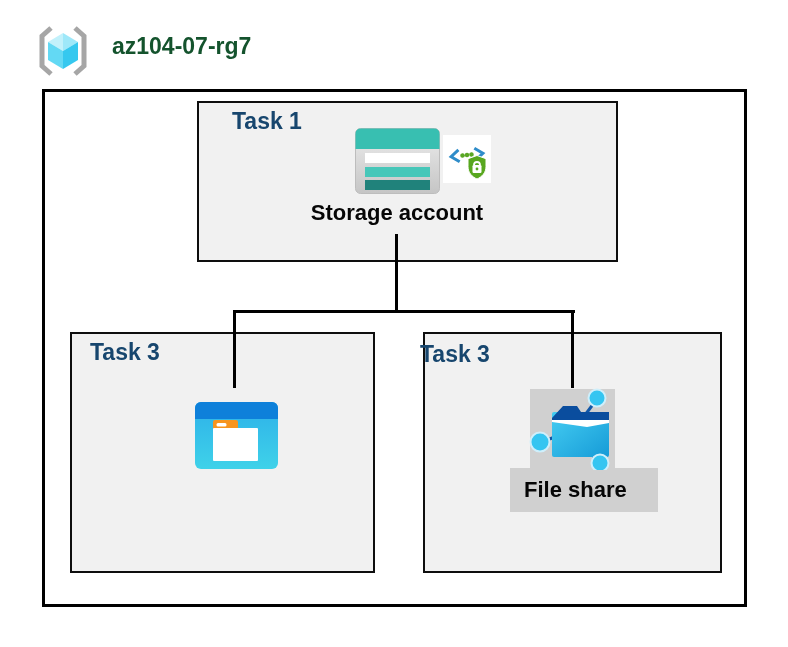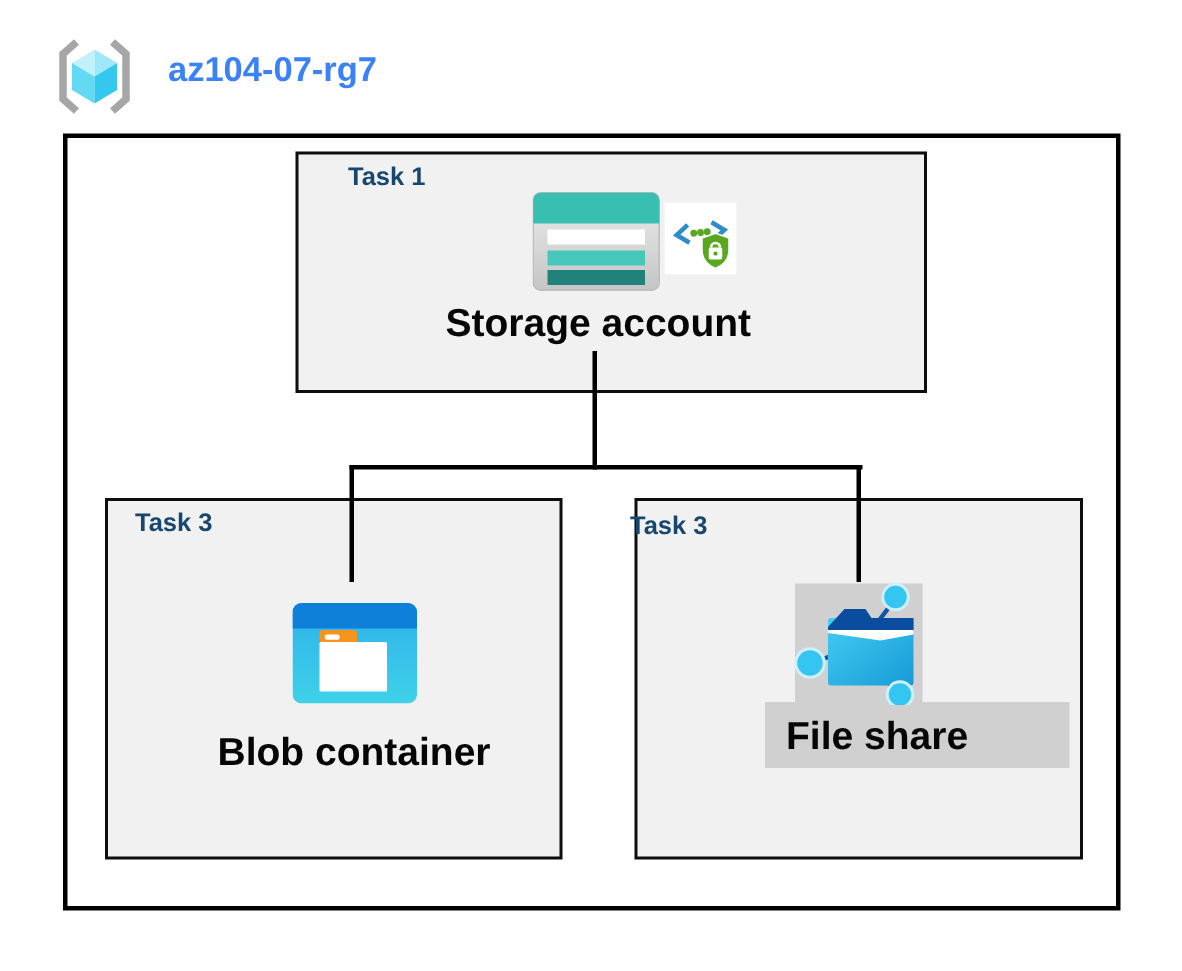--- a/index.html
+++ b/index.html
@@ -1,41 +1,41 @@
 <!DOCTYPE html>
 <html><head>
 <meta charset="utf-8">
 <style>
   html,body{margin:0;padding:0;background:#ffffff;}
   .stage{
     position:relative;width:788px;height:647px;background:#ffffff;overflow:hidden;
     font-family:"Liberation Sans", sans-serif;
   }
   .hdr-title{
-    position:absolute;left:112px;top:33px;font-size:23px;font-weight:bold;color:#3b82f6;
+    position:absolute;left:112px;top:33px;font-size:23px;font-weight:bold;color:#14532d;
   }
   .outer-box{
     position:absolute;left:42px;top:89px;width:699px;height:512px;
     border:3px solid #000;background:#ffffff;z-index:1;
   }
   .task-box{
     position:absolute;background:#f1f1f1;border:2px solid #0e0e0e;z-index:2;
   }
   .task-label{
-    position:absolute;font-size:17px;font-weight:bold;color:#17466e;z-index:6;white-space:nowrap;
+    position:absolute;font-size:23px;font-weight:bold;color:#17466e;z-index:6;white-space:nowrap;
   }
   .item-label{
-    position:absolute;font-size:26px;font-weight:bold;color:#060606;z-index:6;white-space:nowrap;
+    position:absolute;font-size:22px;font-weight:bold;color:#060606;z-index:6;white-space:nowrap;
   }
   .center200{width:200px;text-align:center;}
   .conn{position:absolute;background:#000;z-index:4;}
   .icon{position:absolute;z-index:5;}
   .gray-sq{position:absolute;left:530px;top:389px;width:85px;height:80px;background:#d0d0d0;z-index:3;}
   .gray-band{
-    position:absolute;left:510px;top:468px;width:203px;height:44px;background:#d0d0d0;z-index:3;
+    position:absolute;left:510px;top:468px;width:148px;height:44px;background:#d0d0d0;z-index:3;
     display:flex;align-items:center;padding-left:14px;box-sizing:border-box;
   }
   .gray-band .item-label{position:static;}
 </style>
 </head>
 <body>
 
 <div class="stage">
 
   <svg class="icon" style="left:33px;top:24px;z-index:6" width="60" height="54" viewBox="0 0 60 54">
@@ -101,21 +101,20 @@
           <stop offset="1" stop-color="#3fd2e9"></stop>
       </linearGradient>
     </defs>
     <rect x="0" y="0" width="83" height="67" rx="6" fill="url(#bb)"></rect>
     <path d="M6,0 h71 a6,6 0 0 1 6,6 v11 h-83 v-11 a6,6 0 0 1 6,-6 z" fill="#0e80da"></path>
     <rect x="18" y="18" width="25" height="10" rx="2" fill="#f7941e"></rect>
     <rect x="21.5" y="21" width="10" height="3.5" rx="1.5" fill="#ffffff"></rect>
     <rect x="18" y="26" width="45" height="33" rx="1" fill="#ffffff"></rect>
   </svg>
 
-  <div class="item-label center200" style="left:136px;top:486px">Blob container</div>
 
   <div class="task-label" style="left:420px;top:341px">Task 3</div>
 
   <div class="gray-sq"></div>
 
   <svg class="icon" style="left:527px;top:385px" width="90" height="85" viewBox="0 0 90 85">
     <defs>
       <linearGradient id="fs" x1="0" y1="0" x2="1" y2="1">
         <stop offset="0" stop-color="#45cdf2"></stop>
           <stop offset="1" stop-color="#169bd7"></stop>

